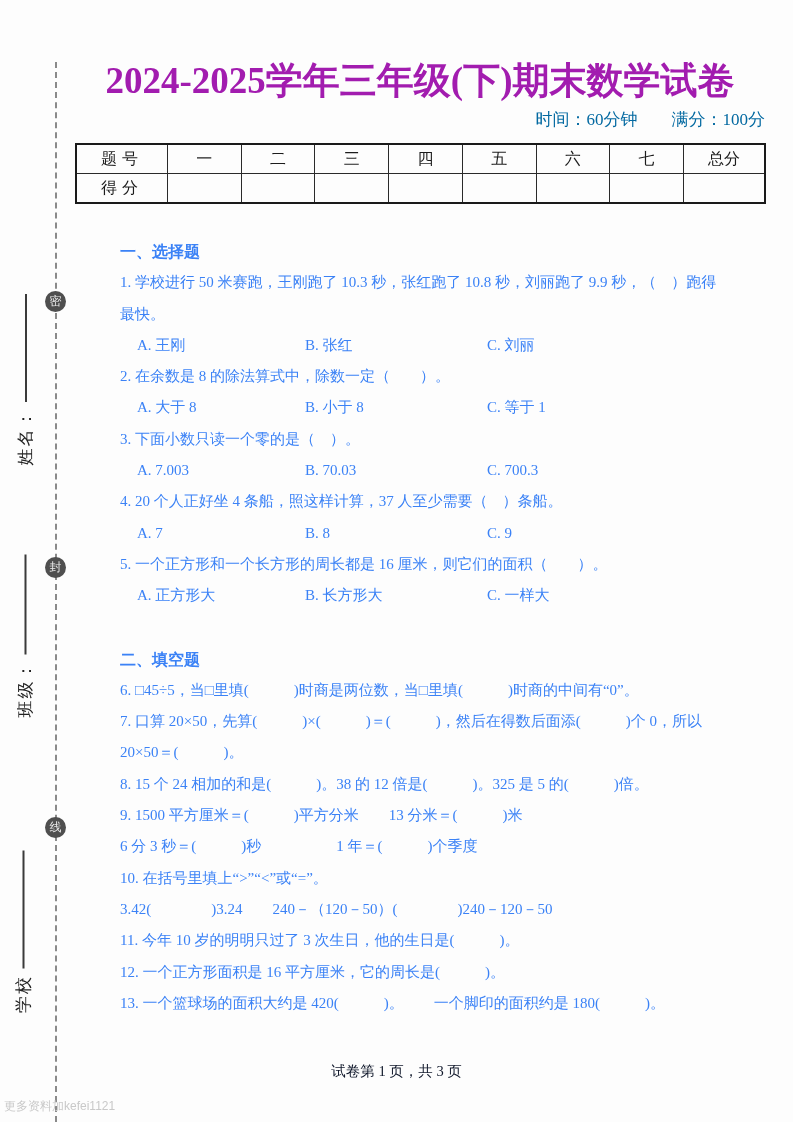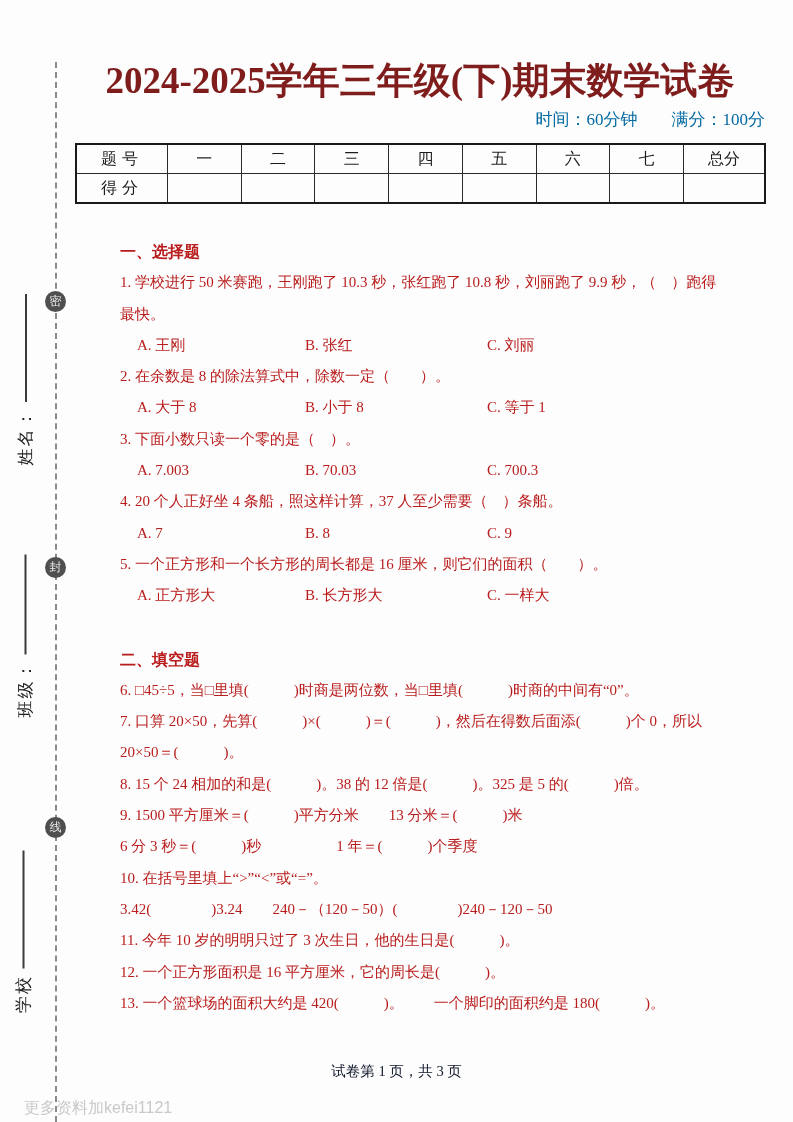--- a/index.html
+++ b/index.html
@@ -24,59 +24,58 @@
     transform:rotate(-90deg);transform-origin:center;text-align:center;
   }
   .fill-line{
     display:inline-block;border-bottom:2px solid #3a3a3a;
     vertical-align:4px;margin-left:6px;
   }
   
   .title{
     position:absolute;left:75px;width:690px;top:56px;
     font-size:37px;font-weight:700;text-align:center;white-space:nowrap;
-    color:#7f1d1d;
+    color:#a21caf;
   }
   .meta{
     position:absolute;top:108px;right:28px;font-size:17px;color:#0369a1;
     white-space:nowrap;
   }
   .meta .gap{display:inline-block;width:34px;}
   
   .score-table{
     position:absolute;left:75px;top:143px;width:691px;
     border-collapse:collapse;table-layout:fixed;
   }
   .score-table td{
     border:1px solid #2a2a2a;height:28px;text-align:center;
     font-size:16px;color:#1c1c1c;padding:0;
   }
   .score-table{border:2px solid #1a1a1a;}
   .score-table .lab{letter-spacing:5px;}
   
   .content{
     position:absolute;left:120px;top:236px;width:650px;
-    font-size:15px;color:#b91c1c;
+    font-size:15px;color:#3b82f6;
   }
   .line{
     position:relative;height:31.3px;line-height:31.3px;white-space:nowrap;
   }
   .line.heading{font-weight:700;font-size:16px;}
   .line.sec2{margin-top:32px;}
   .opt{position:absolute;top:0;white-space:nowrap;}
   .opt.a{left:17px;} .opt.b{left:185px;} .opt.c{left:367px;}
   
   .footer{
     position:absolute;left:0;right:0;top:1062px;text-align:center;
     font-size:14.5px;color:#0f172a;
   }
   .watermark{
-    position:absolute;left:4px;top:1098px;font-size:16px;color:#c9c9c9;
+    position:absolute;left:4px;top:1098px;font-size:12px;color:#c9c9c9;
     font-family:"Liberation Sans","DejaVu Sans",sans-serif;
-    margin-left:20px;
   }
 </style>
 </head>
 <body>
 
 <div class="page">
 
   <div class="seal-dash"></div>
   <div class="seal-char" style="top:291px;">密</div>
   <div class="seal-char" style="top:557px;">封</div>

